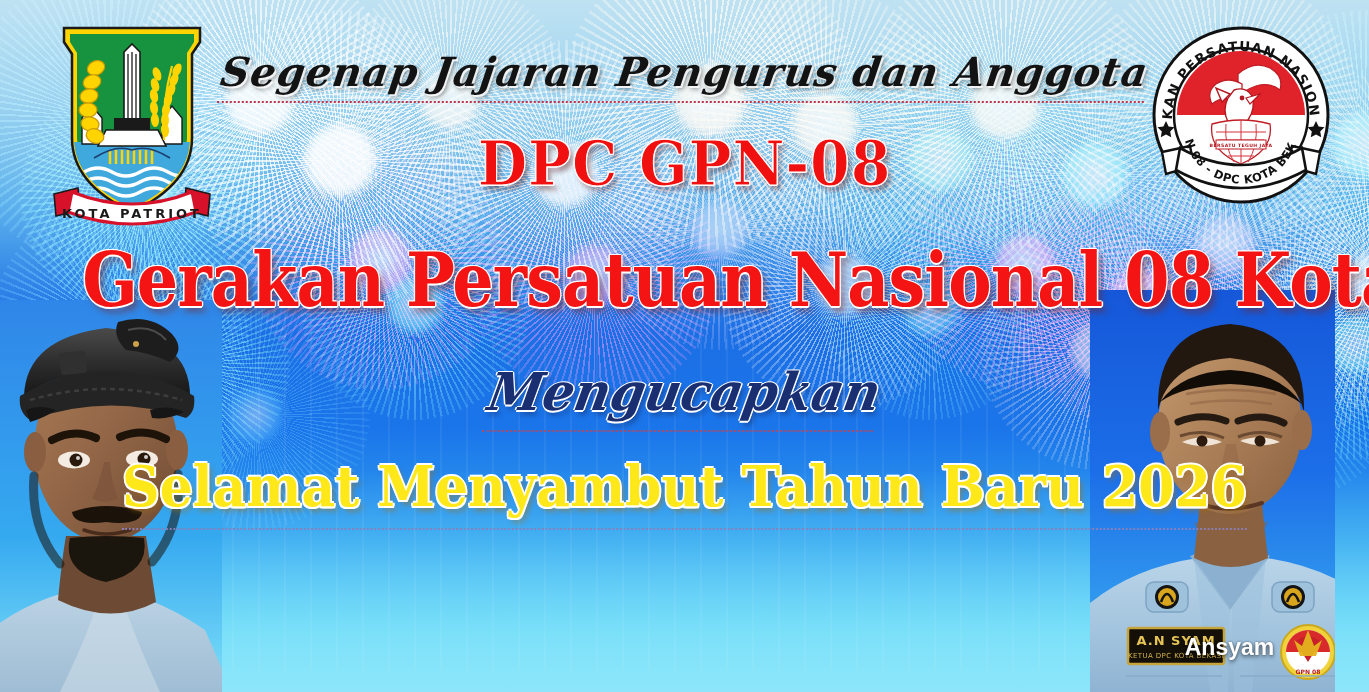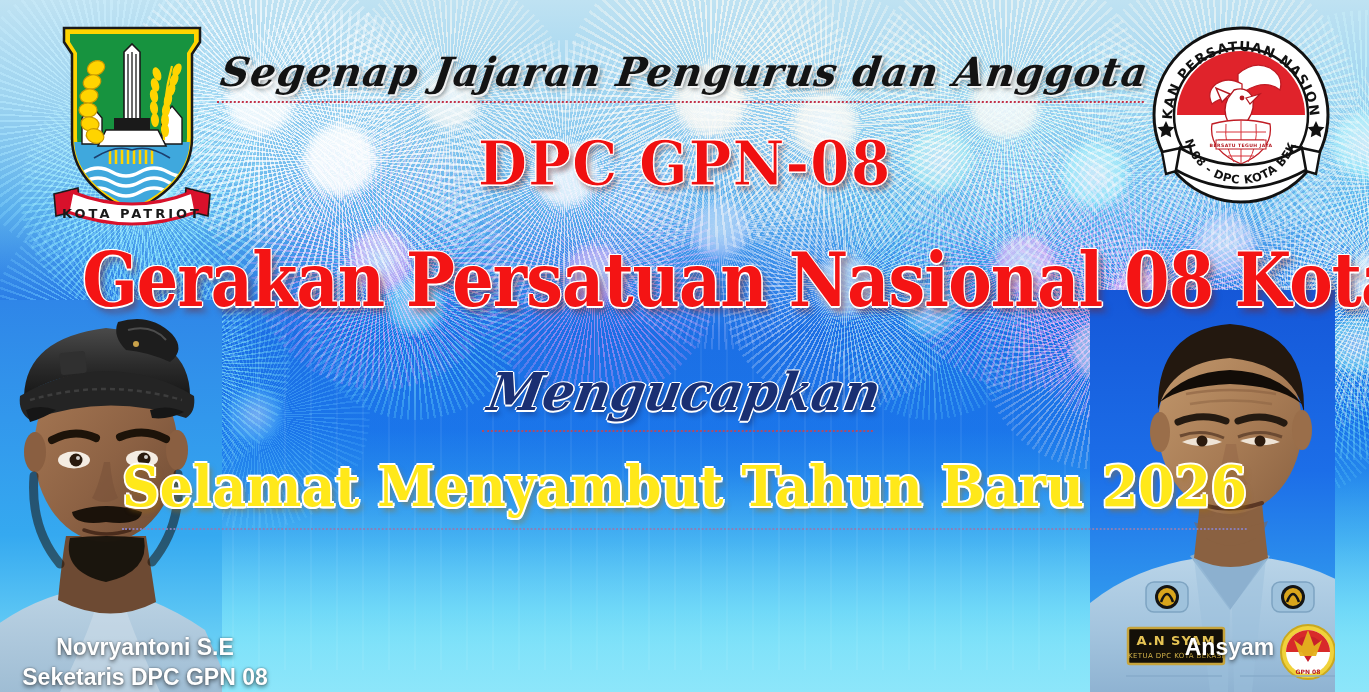--- a/index.html
+++ b/index.html
@@ -642,22 +642,18 @@
       <span class="u">Semoga tahun yang baru ini membawa keberkahan,</span>
     </span>
     <span class="line">
       <span class="u">semangat baru, dan kesuksesan  bagi kita semua</span>
     </span>
     <span class="line">
       <span class="u">dalam membangun persatuan  dan kemajuan  Kota Bekasi</span>
     </span>
   </div>
 
-  <div class="cap cap-left">
-    <div>Novryantoni S.E</div>
-    <div>Seketaris DPC GPN 08</div>
-  </div>
 
   <div class="cap cap-right">
     <div>Ansyam</div>
   </div>
 
 </div>
 
 </body></html>

